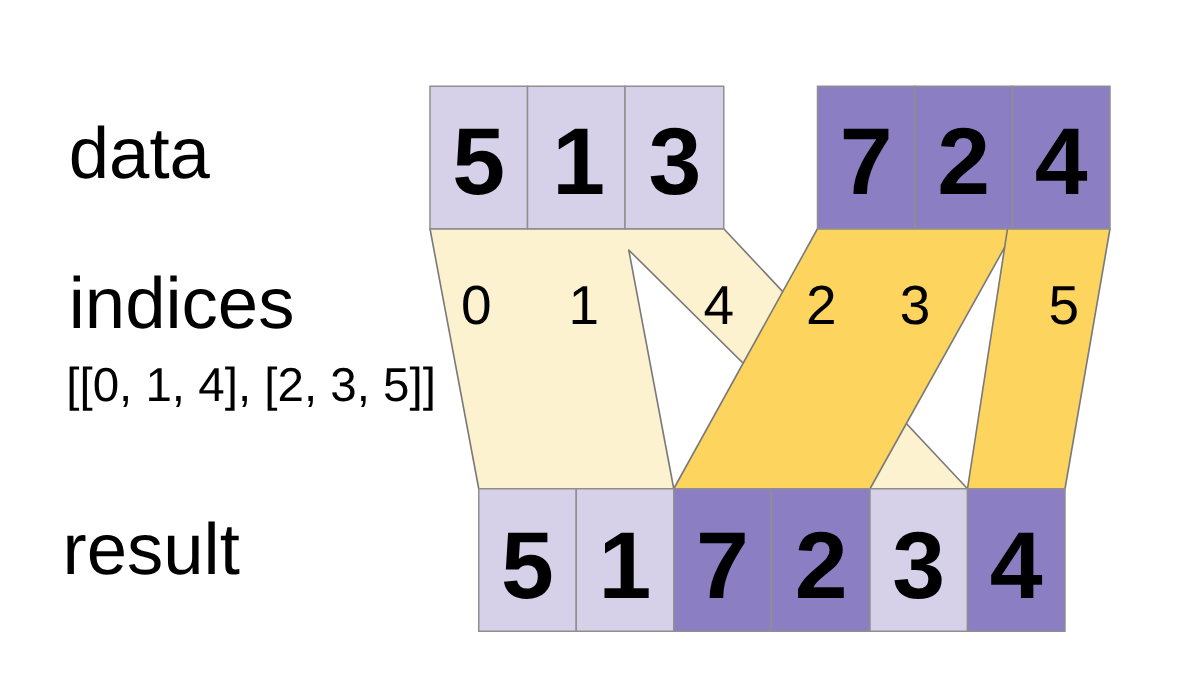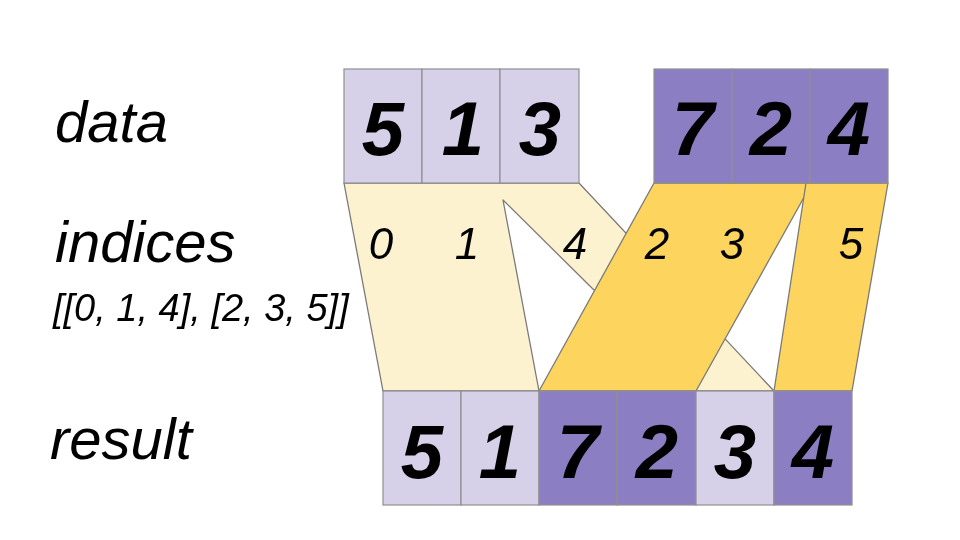--- a/index.html
+++ b/index.html
@@ -7,21 +7,20 @@
     padding: 0;
     background: #ffffff;
     font-family: "Liberation Sans", sans-serif;
   }
   .stage {
     position: relative;
     width: 960px;
     height: 540px;
     background: #ffffff;
     overflow: hidden;
-    font-style: italic;
   }
   svg { display: block; }
   text {
     fill: #000000;
     font-family: "Liberation Sans", sans-serif;
   }
   .side-label   { font-size: 58px; }
   .sub-label    { font-size: 38px; }
   .cell-value   { font-size: 76px; font-weight: bold; text-anchor: middle; }
   .index-label  { font-size: 44px; text-anchor: middle; }

